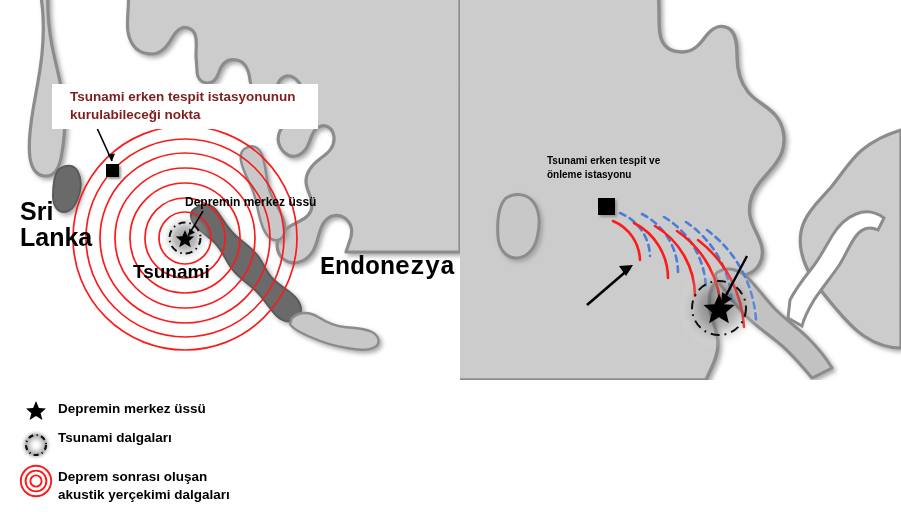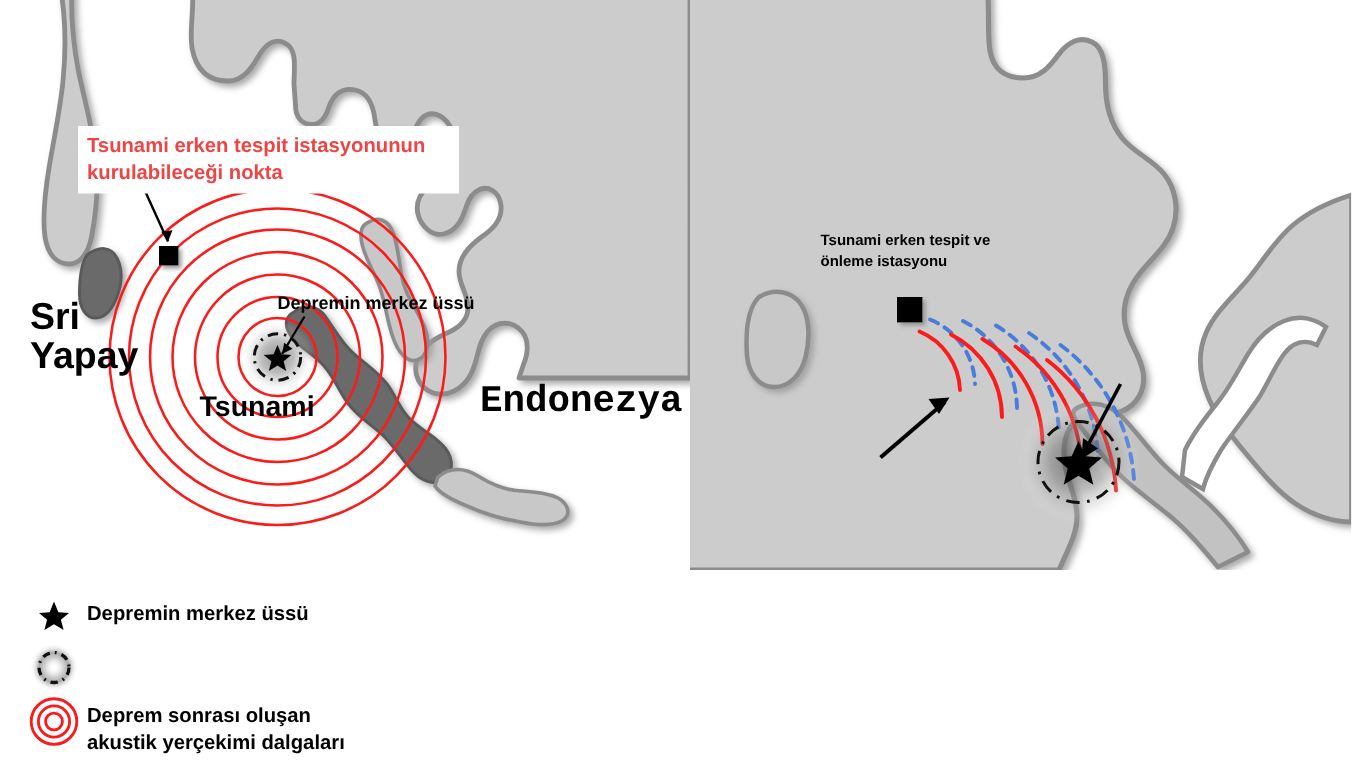--- a/index.html
+++ b/index.html
@@ -17,23 +17,23 @@
     position:absolute;font-weight:bold;color:#000;
     line-height:1.05;white-space:pre;
   }
   #label-sri-lanka{left:20px;top:198px;font-size:25px;}
   #label-endonezya{left:320px;top:255px;font-size:25px;font-family:Liberation Mono, monospace;}
   #label-tsunami{left:133px;top:262px;font-size:19px;}
   #label-epicenter-left{left:185px;top:196px;font-size:12px;}
 
   .callout-box{
     position:absolute;background:#ffffff;
-    padding:4px 6px 5px 6px;
+    padding:4px 6px 5px 18px;
     font-size:13.5px;font-weight:bold;line-height:1.33;
-    color:#ef4444;
+    color:#7f1d1d;
   }
   #callout-station-left{left:52px;top:84px;width:242px;}
 
   .rlabel{position:absolute;font-weight:bold;font-size:10px;line-height:1.35;color:#000;white-space:pre;}
   #label-station-right{left:547px;top:154px;}
   #label-epicenter-right{left:711px;top:217px;}
   #label-waves-right{left:497px;top:310px;}
 
   
   #legend{position:absolute;left:0;top:380px;width:460px;height:132px;}
@@ -195,21 +195,21 @@
     </g>
   </svg>
 
   <div class="callout-box" id="callout-station-left">Tsunami erken tespit istasyonunun kurulabileceği nokta</div>
 
   <div class="maplabel" id="label-epicenter-left">Depremin merkez üssü</div>
 
   <div class="maplabel" id="label-tsunami">Tsunami</div>
 
   <div class="maplabel" id="label-sri-lanka">Sri
-Yapay</div>
+Lanka</div>
 
   <div class="maplabel" id="label-endonezya">Endonezya</div>
 </div>
 
 <div class="panel" id="panel-right">
   <svg width="441" height="380" viewBox="0 0 441 380">
     <defs>
       <filter id="coastShadowR" x="-40%" y="-40%" width="190%" height="190%">
         <feDropShadow dx="2.5" dy="2.5" stdDeviation="2.2" flood-color="#9a9a9a" flood-opacity="0.85"></feDropShadow>
       </filter>
@@ -359,20 +359,21 @@
             <stop offset="0%" stop-color="#ffffff" stop-opacity="0"></stop>
             <stop offset="40%" stop-color="#777777" stop-opacity="0.35"></stop>
             <stop offset="62%" stop-color="#555555" stop-opacity="0.5"></stop>
             <stop offset="100%" stop-color="#ffffff" stop-opacity="0"></stop>
           </radialGradient>
         </defs>
         <circle cx="17" cy="17" r="16" fill="url(#legHalo)"></circle>
         <circle cx="17" cy="17" r="10" fill="none" stroke="#111111" stroke-width="2.2" stroke-dasharray="5 3.4 1.2 3.4"></circle>
       </svg>
     </span>
+    <span class="legend-text">Tsunami dalgaları</span>
   </div>
 
   <div class="legend-row" id="legend-row-2">
     <span class="legend-icon">
       <svg width="34" height="34" viewBox="0 0 34 34">
         <g fill="none" stroke="#fb1b1b" stroke-width="1.9">
           <circle cx="17" cy="17" r="15.2"></circle>
           <circle cx="17" cy="17" r="10.4"></circle>
           <circle cx="17" cy="17" r="5.6"></circle>
         </g>

